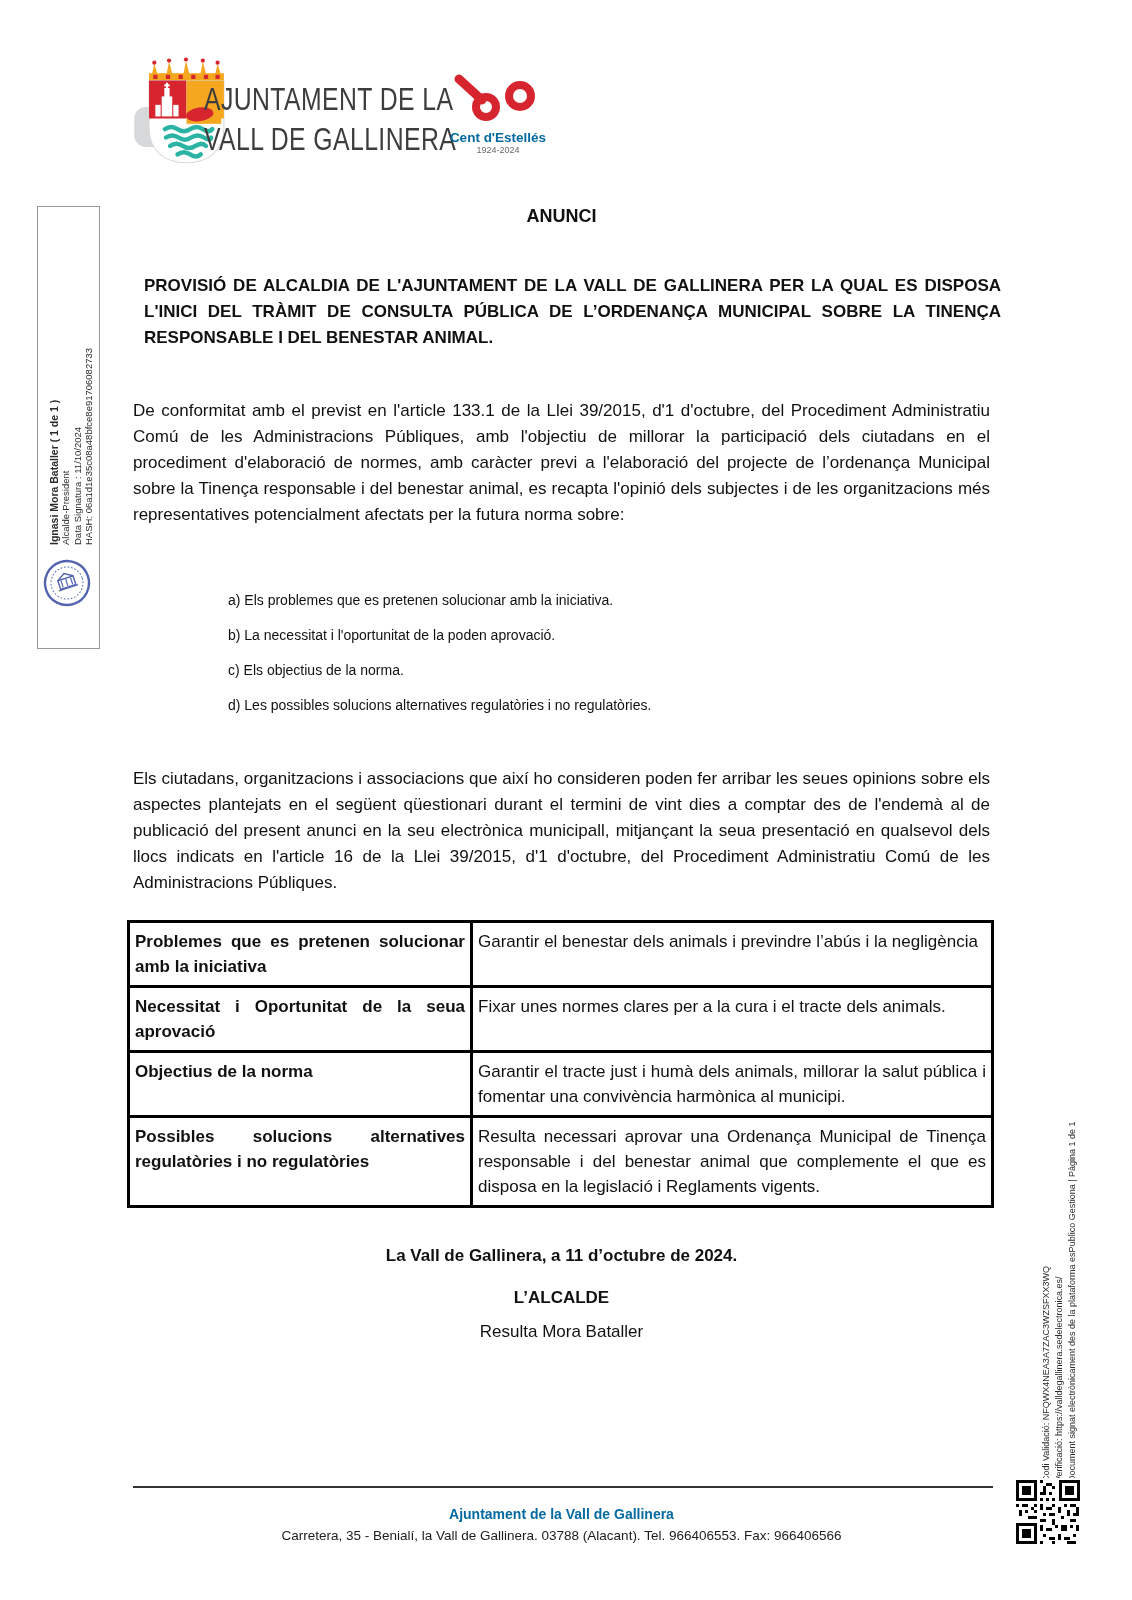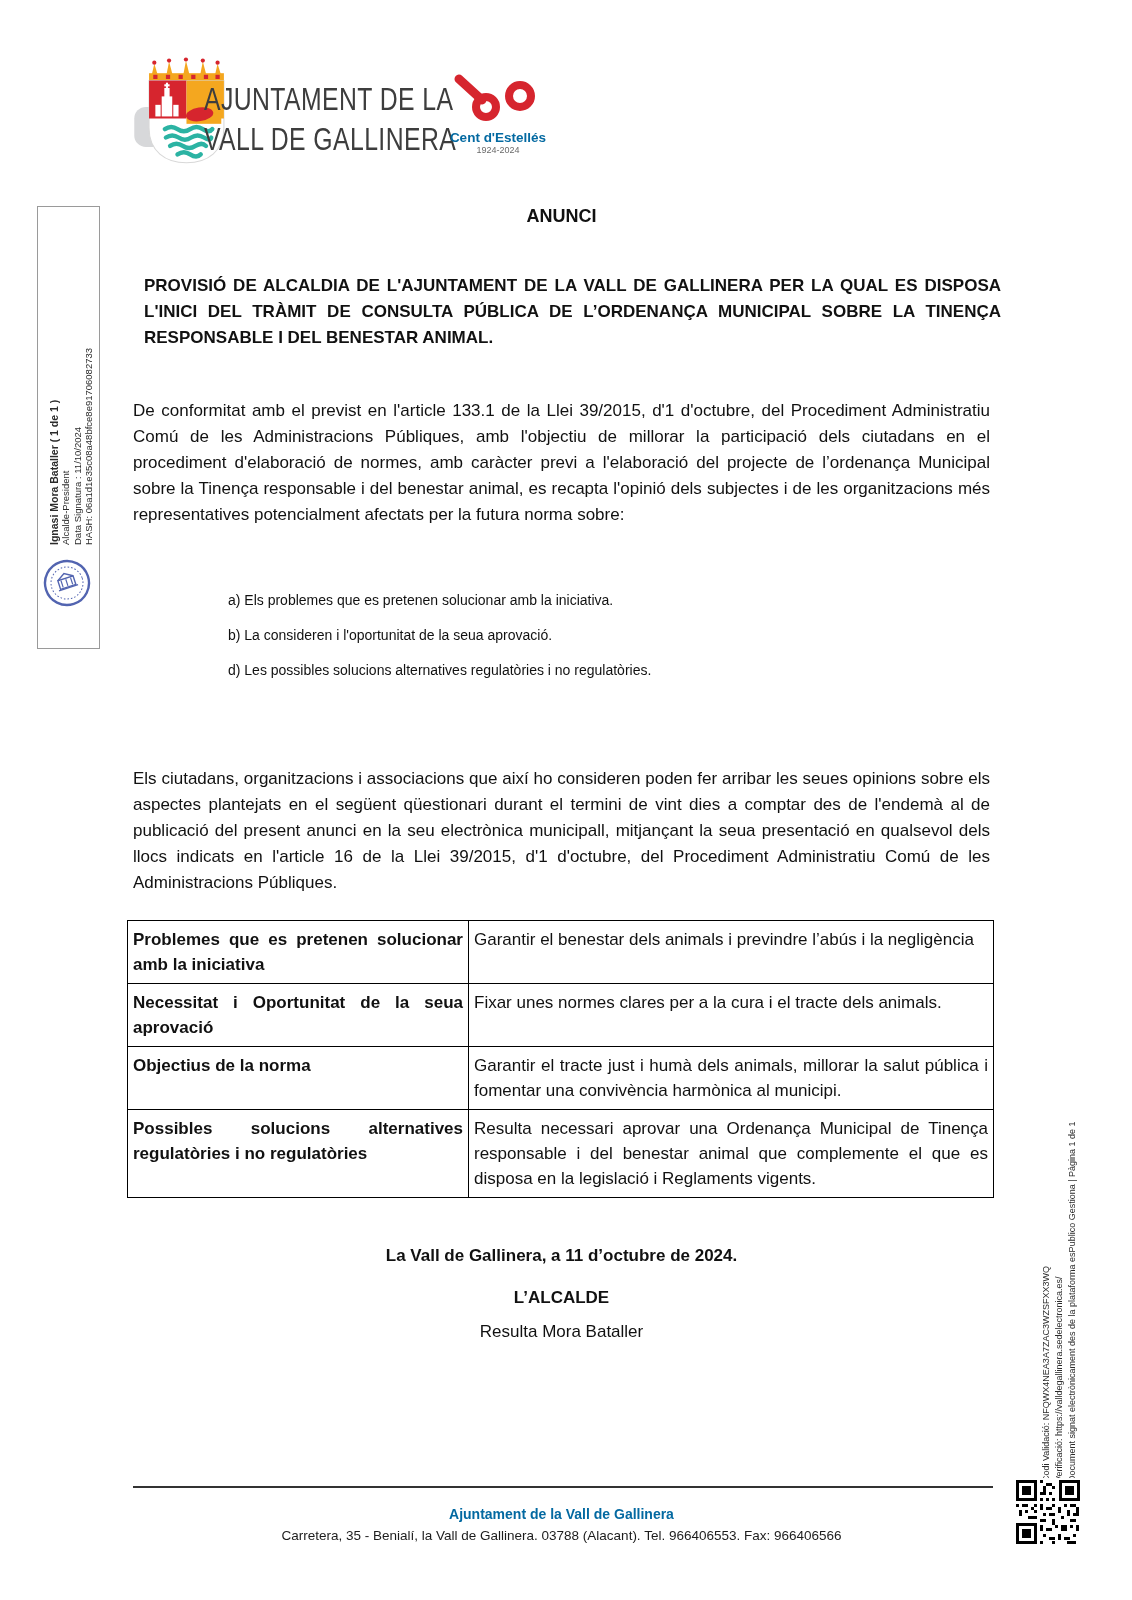--- a/index.html
+++ b/index.html
@@ -31,21 +31,21 @@
   
   .doc-title{position:absolute; left:133px; top:206px; width:857px; text-align:center; font-size:18px; font-weight:bold;}
   .doc-heading{position:absolute; left:144px; top:273px; width:857px; font-size:17px; font-weight:bold; line-height:26px; text-align:justify;}
   .para{position:absolute; left:133px; width:857px; font-size:17px; line-height:26px; text-align:justify;}
   .p1{top:398px;}
   .p2{top:766px;}
   .list{position:absolute; left:228px; top:587px; width:740px; font-size:14px;}
   .list-item{line-height:26px; margin-bottom:9px;}
   
   .qtable{position:absolute; left:127px; top:920px; width:867px; border-collapse:collapse; font-size:17px;}
-  .qtable td{border:1px solid #000000; vertical-align:top; padding:6px 5px; line-height:25px; text-align:justify;}
+  .qtable td{border:3px solid #000000; vertical-align:top; padding:6px 5px; line-height:25px; text-align:justify;}
   .qtable td.k{width:330px; font-weight:bold;}
   
   .date-line{position:absolute; left:133px; top:1246px; width:857px; text-align:center; font-size:17px; font-weight:bold;}
   .role-line{position:absolute; left:133px; top:1288px; width:857px; text-align:center; font-size:17px; font-weight:bold;}
   .name-line{position:absolute; left:133px; top:1322px; width:857px; text-align:center; font-size:17px;}
   
   .footer-rule{position:absolute; left:133px; top:1486px; width:860px; border-top:2px solid #333;}
   .footer-org{position:absolute; left:133px; top:1506px; width:857px; text-align:center; font-size:14px; font-weight:bold; color:#0369a1;}
   .footer-address{position:absolute; left:133px; top:1528px; width:857px; text-align:center; font-size:13.5px; color:#1c1c1c;}
   
@@ -146,21 +146,22 @@
   </div>
 
   <div class="doc-title">ANUNCI</div>
 
   <div class="doc-heading">PROVISIÓ DE ALCALDIA DE L'AJUNTAMENT DE LA VALL DE GALLINERA PER LA QUAL ES DISPOSA L'INICI DEL TRÀMIT DE CONSULTA PÚBLICA DE L’ORDENANÇA MUNICIPAL SOBRE LA TINENÇA RESPONSABLE I DEL BENESTAR ANIMAL.</div>
 
   <div class="para p1">De conformitat amb el previst en l'article 133.1 de la Llei 39/2015, d'1 d'octubre, del Procediment Administratiu Comú de les Administracions Públiques, amb l'objectiu de millorar la participació dels ciutadans en el procediment d'elaboració de normes, amb caràcter previ a l'elaboració del projecte de l’ordenança Municipal sobre la Tinença responsable i del benestar animal, es recapta l'opinió dels subjectes i de les organitzacions més representatives potencialment afectats per la futura norma sobre:</div>
 
   <div class="list">
     <div class="list-item">a) Els problemes que es pretenen solucionar amb la iniciativa.</div>
-    <div class="list-item">b) La consideren i l'oportunitat de la seua aprovació.</div>
+    <div class="list-item">b) La necessitat i l'oportunitat de la poden aprovació.</div>
+    <div class="list-item">c) Els objectius de la norma.</div>
     <div class="list-item">d) Les possibles solucions alternatives regulatòries i no regulatòries.</div>
   </div>
 
   <div class="para p2">Els ciutadans, organitzacions i associacions que així ho consideren poden fer arribar les seues opinions sobre els aspectes plantejats en el següent qüestionari durant el termini de vint dies a comptar des de l'endemà al de publicació del present anunci en la seu electrònica municipall, mitjançant la seua presentació en qualsevol dels llocs indicats en l'article 16 de la Llei 39/2015, d'1 d'octubre, del Procediment Administratiu Comú de les Administracions Públiques.</div>
 
   <table class="qtable">
     <tbody>
       <tr>
         <td class="k">Problemes que es pretenen solucionar amb la iniciativa</td>
         <td class="v">Garantir el benestar dels animals i previndre l’abús i la negligència</td>

